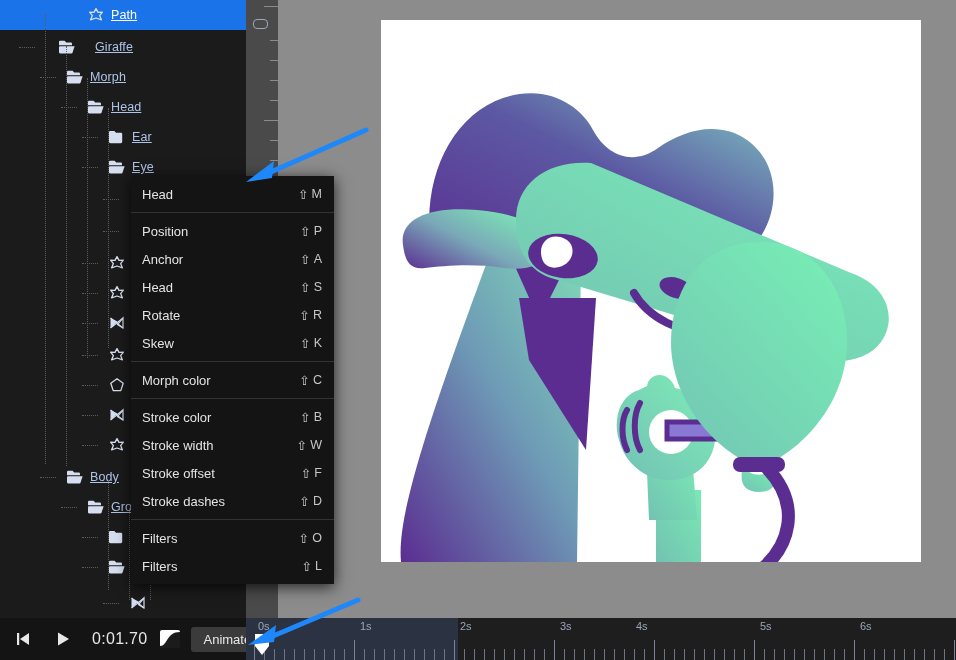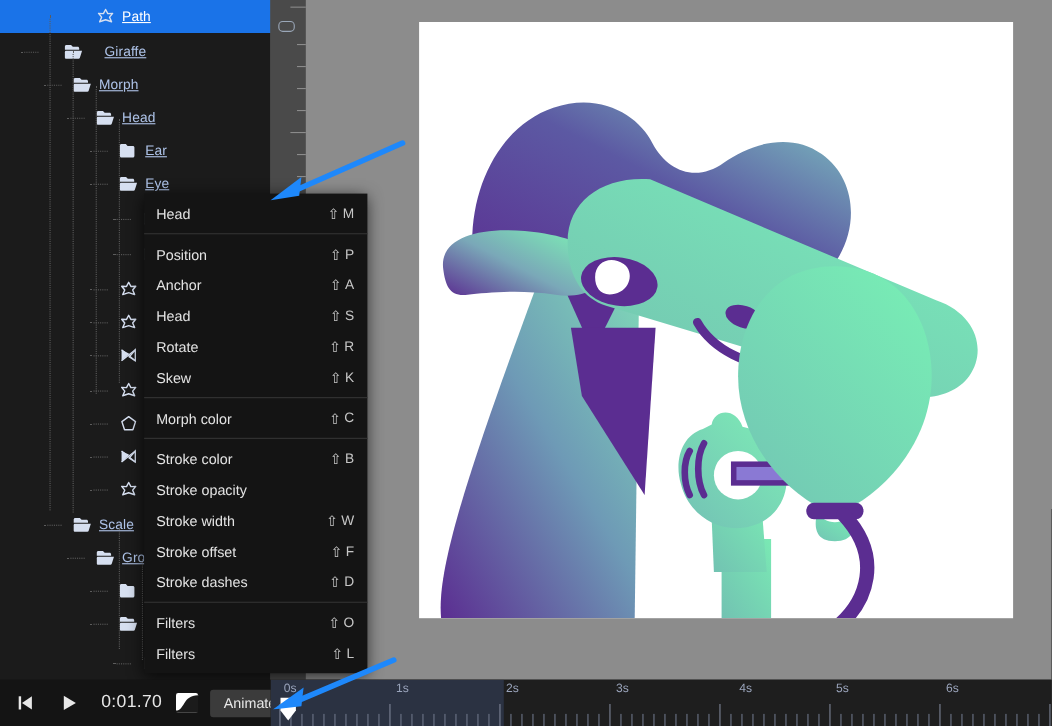--- a/index.html
+++ b/index.html
@@ -256,21 +256,21 @@
           <span class="lbl">Hair</span>
         </div>
         <div class="tree-row" style="top: 462px;">
           <div style="width: 66px; flex: 0 0 auto;"></div>
           <span style="display: flex; align-items: center;">
             <svg class="tree-icon" viewBox="0 0 18 16">
               <path d="M1 3.2 C1 2.3 1.6 1.8 2.4 1.8 H6.6 L8.2 3.6 H12.6 C13.4 3.6 14 4.1 14 5 V6.2 H4.4 L1 6.2 Z" fill="#d6dff0"></path>
               <path d="M2.2 7.2 H16.6 L14.6 13.6 C14.4 14.2 14 14.4 13.4 14.4 H2.2 C1.5 14.4 1 13.9 1 13.2 V8.4 C1 7.7 1.5 7.2 2.2 7.2 Z" fill="#d6dff0"></path>
             </svg>
           </span>
-          <span class="lbl">Scale</span>
+          <span class="lbl">Body</span>
         </div>
         <div class="tree-row" style="top: 492px;">
           <div style="width: 87px; flex: 0 0 auto;"></div>
           <span style="display: flex; align-items: center;">
             <svg class="tree-icon" viewBox="0 0 18 16">
               <path d="M1 3.2 C1 2.3 1.6 1.8 2.4 1.8 H6.6 L8.2 3.6 H12.6 C13.4 3.6 14 4.1 14 5 V6.2 H4.4 L1 6.2 Z" fill="#d6dff0"></path>
               <path d="M2.2 7.2 H16.6 L14.6 13.6 C14.4 14.2 14 14.4 13.4 14.4 H2.2 C1.5 14.4 1 13.9 1 13.2 V8.4 C1 7.7 1.5 7.2 2.2 7.2 Z" fill="#d6dff0"></path>
             </svg>
           </span>
           <span class="lbl">Group</span>
@@ -501,27 +501,20 @@
       </div>
       <div class="menu-group">
         <div class="menu-item">
           <span>Stroke color</span>
           <span class="sc">
             <span class="shift-glyph">⇧</span>
             <span>B</span>
           </span>
         </div>
         <div class="menu-item">
-          <span>Stroke opacity</span>
-          <span class="sc">
-            <span class="shift-glyph"></span>
-            <span></span>
-          </span>
-        </div>
-        <div class="menu-item">
           <span>Stroke width</span>
           <span class="sc">
             <span class="shift-glyph">⇧</span>
             <span>W</span>
           </span>
         </div>
         <div class="menu-item">
           <span>Stroke offset</span>
           <span class="sc">
             <span class="shift-glyph">⇧</span>
@@ -583,21 +576,21 @@
     </div>
   </div>
 
   <div id="timeline">
     <div id="tl-active" style="width: 212px;"></div>
     <div id="tl-labels">
         <div class="tl-label" style="left: 12px;">0s</div>
         <div class="tl-label" style="left: 114px;">1s</div>
         <div class="tl-label" style="left: 214px;">2s</div>
         <div class="tl-label" style="left: 314px;">3s</div>
-        <div class="tl-label" style="left: 426px; text-align: right;">4s</div>
+        <div class="tl-label" style="left: 390px; text-align: right;">4s</div>
         <div class="tl-label" style="left: 514px;">5s</div>
         <div class="tl-label" style="left: 614px;">6s</div>
       </div>
     <div id="tl-ticks">
         <div class="tl-tick major" style="left: 8px;"></div>
         <div class="tl-tick minor" style="left: 18px;"></div>
         <div class="tl-tick minor" style="left: 28px;"></div>
         <div class="tl-tick minor" style="left: 38px;"></div>
         <div class="tl-tick minor" style="left: 48px;"></div>
         <div class="tl-tick minor" style="left: 58px;"></div>

